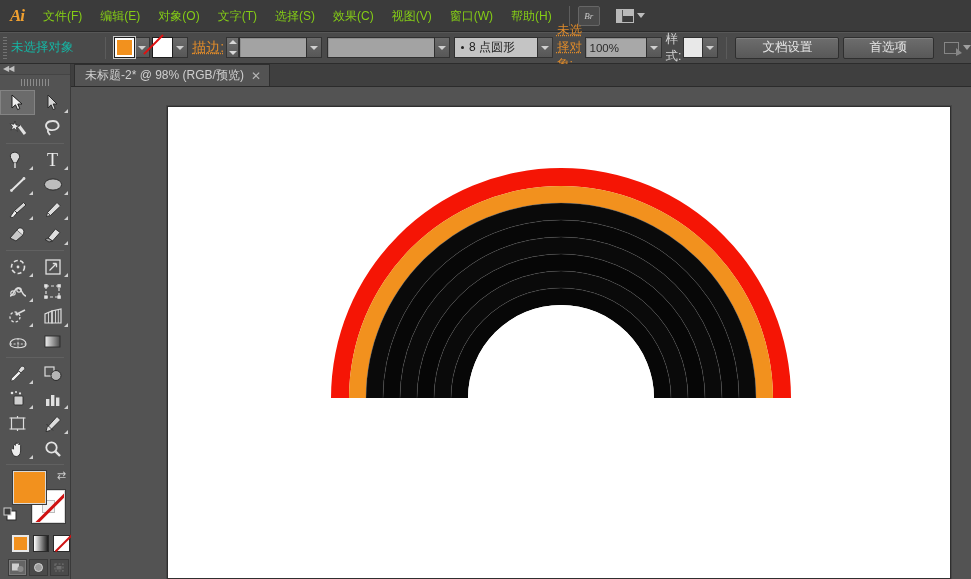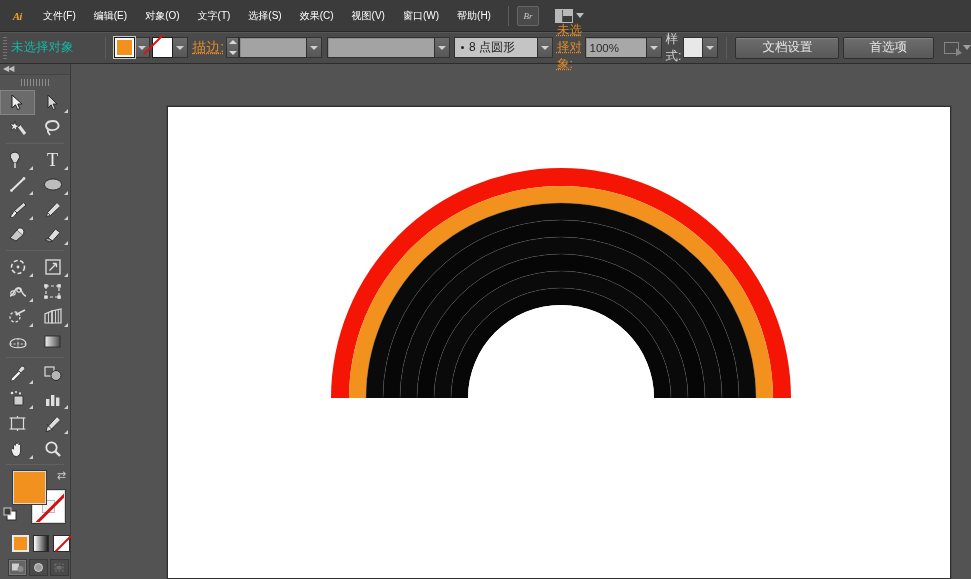--- a/index.html
+++ b/index.html
@@ -15,26 +15,26 @@
 
   
   .menubar {
     position: absolute; left: 0; top: 0; width: 971px; height: 32px;
     background: #3b3b3b;
     display: flex; align-items: center;
     border-bottom: 1px solid #2a2a2a;
   }
   .ai-logo {
     width: 34px; height: 24px; display: flex; align-items: center; justify-content: center;
-    color: #f0a030; font-size: 11px; font-weight: bold; font-style: italic;
+    color: #f0a030; font-size: 17px; font-weight: bold; font-style: italic;
     font-family: "Liberation Serif", serif;
     letter-spacing: -1px;
   }
   .menu-item {
-    color: #ffffff; font-size: 10px; padding: 4px 9px; white-space: nowrap;
+    color: #84cc16; font-size: 12px; padding: 4px 9px; white-space: nowrap;
     line-height: 16px;
   }
   .menu-sep {
     width: 1px; height: 20px; background: #2e2e2e; margin: 0 8px;
     border-right: 1px solid #5d5d5d;
   }
   .br-btn {
     width: 22px; height: 20px; border: 1px solid #666; border-radius: 2px;
     background: #4a4a4a; color: #c9c9c9; font-size: 9px;
     display: flex; align-items: center; justify-content: center;
@@ -309,20 +309,26 @@
     <div class="cb-sep"></div>
     <div class="cb-button">文档设置</div>
     <div style="width:8px"></div>
     <div class="cb-button">首选项</div>
     <div class="cb-icon-btn">
       <span class="cb-icon-sq"></span>
       <span class="caret"></span>
     </div>
   </div>
 
+  <div class="tabbar">
+    <div class="doctab">
+      <span>未标题-2* @ 98% (RGB/预览)</span>
+      <span class="tab-close">✕</span>
+    </div>
+  </div>
 
   <div class="toolbox">
     <div class="tb-header">
       <span class="collapse-arrows">◀◀</span>
     </div>
     <div class="tb-grip">
         <i></i>
       </div>
 
     <div class="tb-grid">

